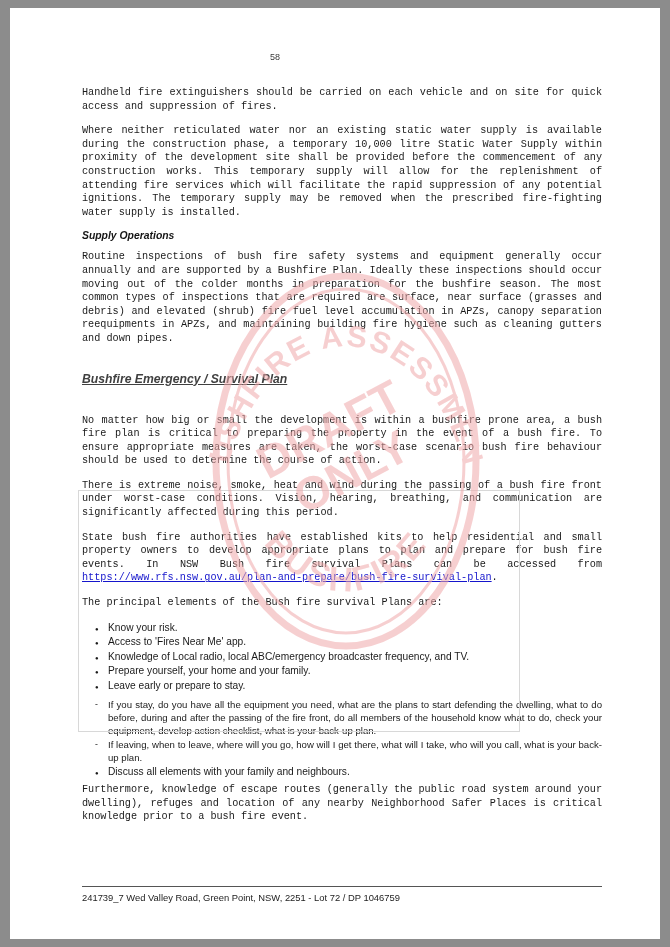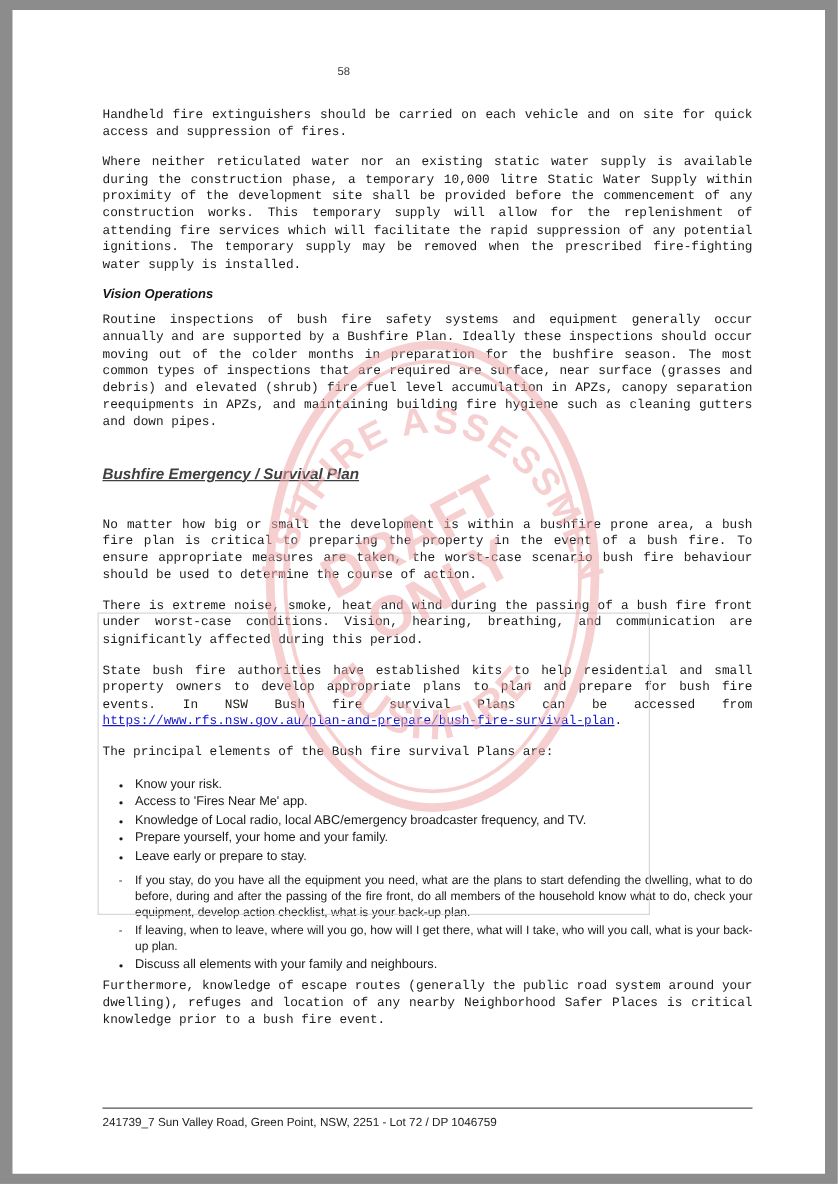--- a/index.html
+++ b/index.html
@@ -157,21 +157,21 @@
 <div class="page">
 
   <div class="page-number">58</div>
 
   <div class="content">
 
     <p class="body-text">Handheld fire extinguishers should be carried on each vehicle and on site for quick access and suppression of fires.</p>
 
     <p class="body-text">Where neither reticulated water nor an existing static water supply is available during the construction phase, a temporary 10,000 litre Static Water Supply within proximity of the development site shall be provided before the commencement of any construction works. This temporary supply will allow for the replenishment of attending fire services which will facilitate the rapid suppression of any potential ignitions. The temporary supply may be removed when the prescribed fire-fighting water supply is installed.</p>
 
-    <h3 class="sub-heading">Vision Operations</h3>
+    <h3 class="sub-heading">Supply Operations</h3>
 
     <p class="body-text">Routine inspections of bush fire safety systems and equipment generally occur annually and are supported by a Bushfire Plan. Ideally these inspections should occur moving out of the colder months in preparation for the bushfire season. The most common types of inspections that are required are surface, near surface (grasses and debris) and elevated (shrub) fire fuel level accumulation in APZs, canopy separation reequipments in APZs, and maintaining building fire hygiene such as cleaning gutters and down pipes.</p>
 
 
     <h2 class="section-heading">Bushfire Emergency / Survival Plan</h2>
 
     <p class="body-text">No matter how big or small the development is within a bushfire prone area, a bush fire plan is critical to preparing the property in the event of a bush fire. To ensure appropriate measures are taken, the worst-case scenario bush fire behaviour should be used to determine the course of action.</p>
 
     <p class="body-text">There is extreme noise, smoke, heat and wind during the passing of a bush fire front under worst-case conditions. Vision, hearing, breathing, and communication are significantly affected during this period.</p>
 
@@ -216,15 +216,15 @@
       <text font-family="Liberation Sans, sans-serif" font-size="34" font-weight="bold" fill="#f0a9ab" letter-spacing="3">
         <textPath href="#arcBottom" startOffset="50%" text-anchor="middle">BUSHFIRE</textPath>
       </text>
       <g transform="rotate(-28 150 200)">
         <text x="150" y="180" text-anchor="middle" font-family="Liberation Sans, sans-serif" font-size="46" font-weight="bold" fill="#f0a9ab">DRAFT</text>
         <text x="150" y="228" text-anchor="middle" font-family="Liberation Sans, sans-serif" font-size="46" font-weight="bold" fill="#f0a9ab">ONLY</text>
       </g>
     </svg>
   </div>
 
-  <div class="footer">241739_7 Sun Valley Road, Green Point, NSW, 2251 - Lot 72 / DP 1046759</div>
+  <div class="footer">241739_7 Wed Valley Road, Green Point, NSW, 2251 - Lot 72 / DP 1046759</div>
 
 </div>
 
 </body></html>

